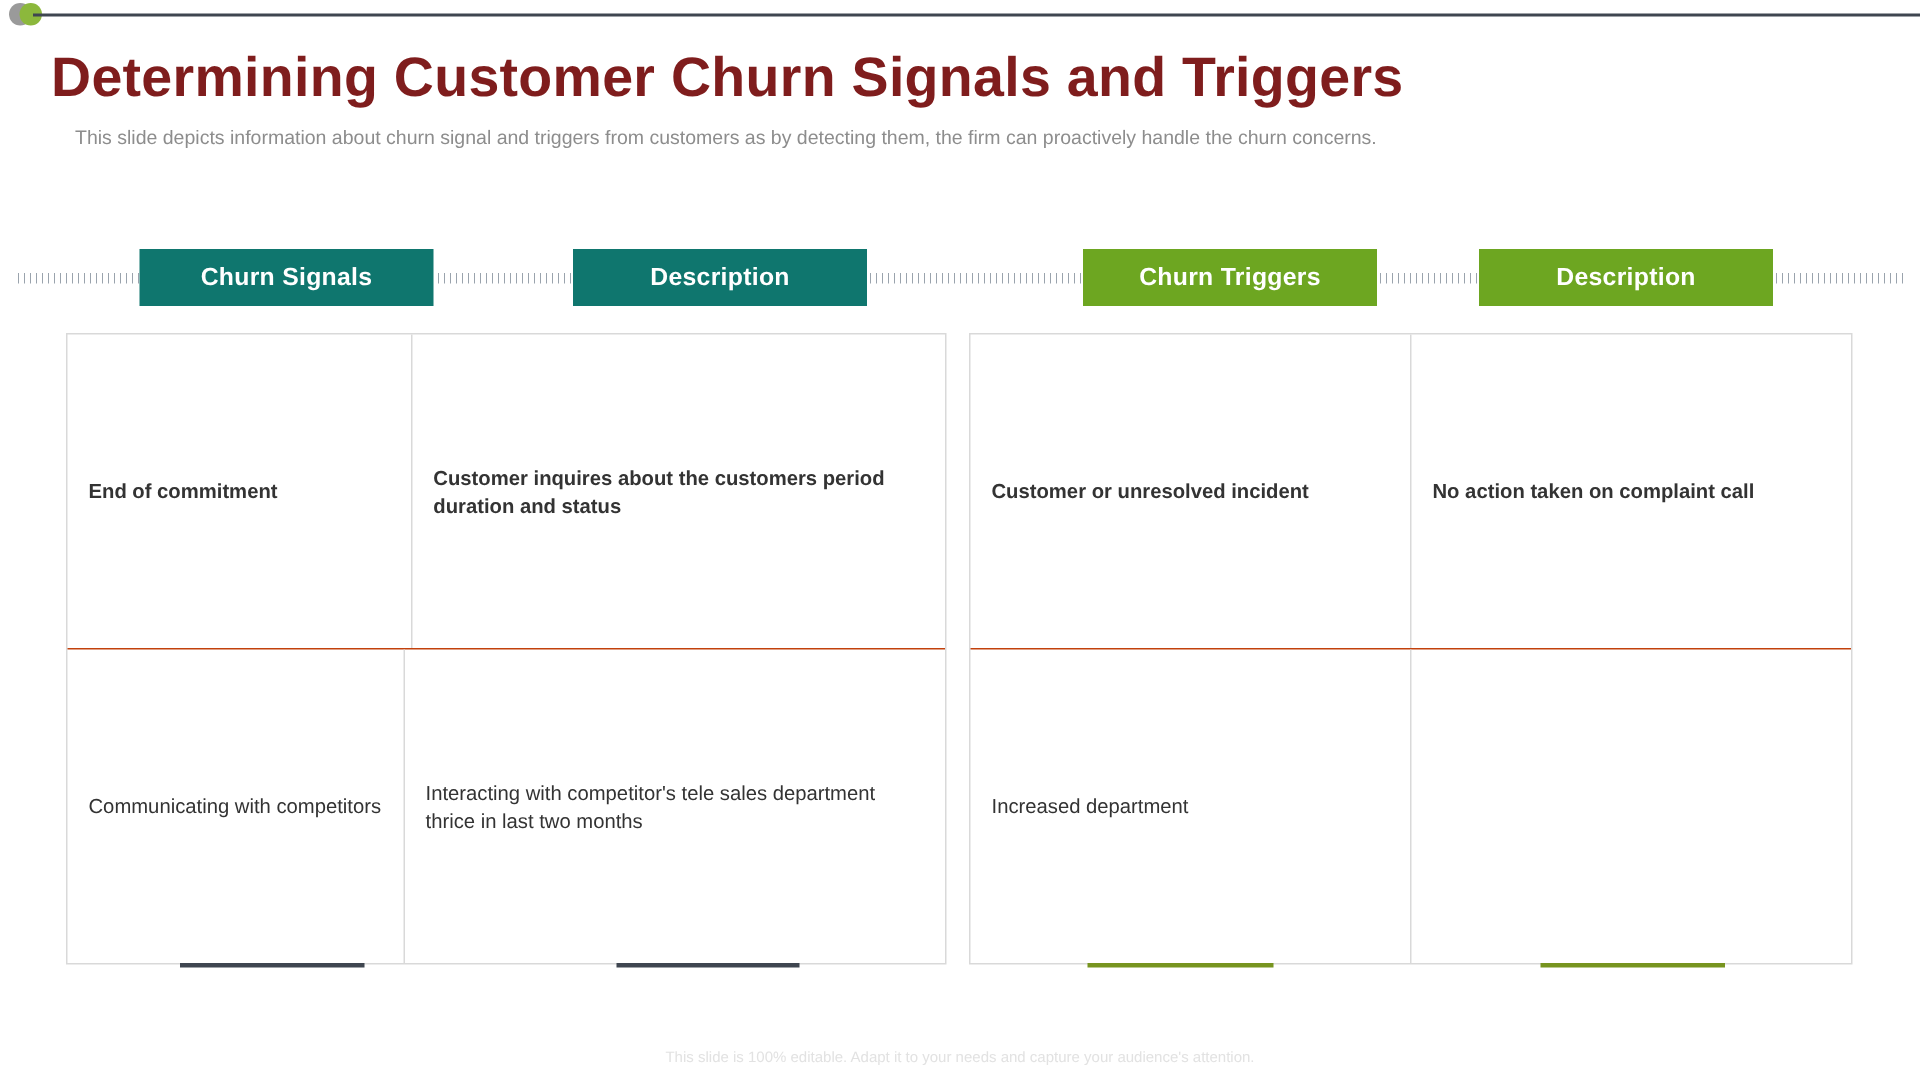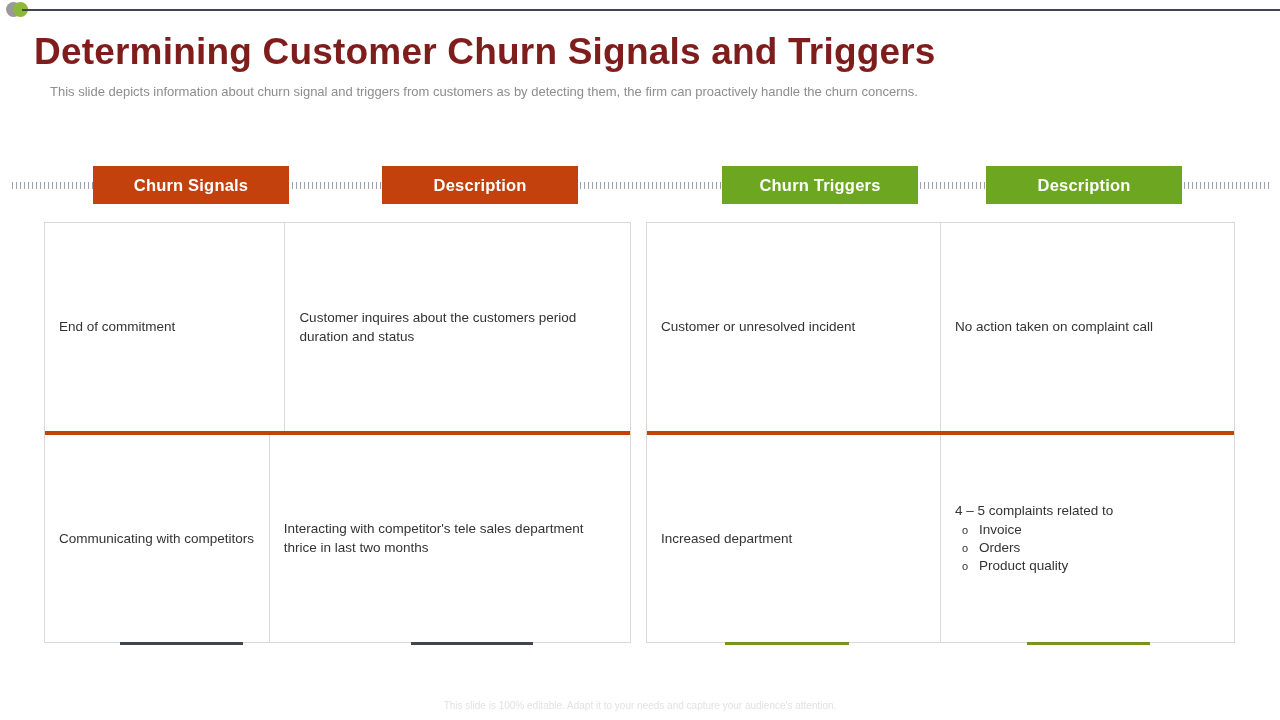--- a/index.html
+++ b/index.html
@@ -85,21 +85,21 @@
     top: 0;
     height: 38px;
     display: flex;
     align-items: center;
     justify-content: center;
     color: #ffffff;
     font-size: 16.5px;
     font-weight: bold;
     letter-spacing: 0.2px;
   }
-  .hdr.dark  { background: #c2410c; }
+  .hdr.dark  { background: #0f766e; }
   .hdr.green { background: #6da621; }
 
   .hdr-1 { left: 93px;  width: 196px; }
   .hdr-2 { left: 382px; width: 196px; }
   .hdr-3 { left: 698px; width: 196px; margin-left: 24px; }
   .hdr-4 { left: 986px; width: 196px; }
 
   
   .table {
     position: absolute;
@@ -111,21 +111,21 @@
     flex-direction: column;
   }
   .table-left  { left: 44px;  width: 587px; }
   .table-right { left: 646px; width: 589px; }
 
   .trow {
     display: flex;
     flex: 1 1 0;
     min-height: 0;
   }
-  .trow.first { border-bottom: 4px solid #c2410c; }
+  .trow.first { border-bottom: 1px solid #c2410c; font-weight: bold; }
 
   .tcell {
     display: flex;
     align-items: center;
     box-sizing: border-box;
     padding: 10px 14px;
     font-size: 13.5px;
     line-height: 19px;
     color: #333333;
   }
@@ -241,30 +241,20 @@
     </div>
     <div class="tcell col-b">
       <span class="cell-text">No action taken on complaint call</span>
     </div>
   </div>
 
   <div class="trow">
     <div class="tcell col-a">
       <span class="cell-text">Increased department</span>
     </div>
-    <div class="tcell col-b">
-      <span class="bullet-block">
-        <span class="bullet-lead">4 – 5 complaints related to</span>
-        <ul class="bullet-list">
-          <li>Invoice</li>
-          <li>Orders</li>
-          <li>Product quality</li>
-        </ul>
-      </span>
-    </div>
   </div>
 
 </div>
 
 <span class="accent dark  acc-1"></span>
 <span class="accent dark  acc-2"></span>
 <span class="accent green acc-3"></span>
 <span class="accent green acc-4"></span>
 
 <div class="footer-note">This slide is 100% editable. Adapt it to your needs and capture your audience's attention.</div>

